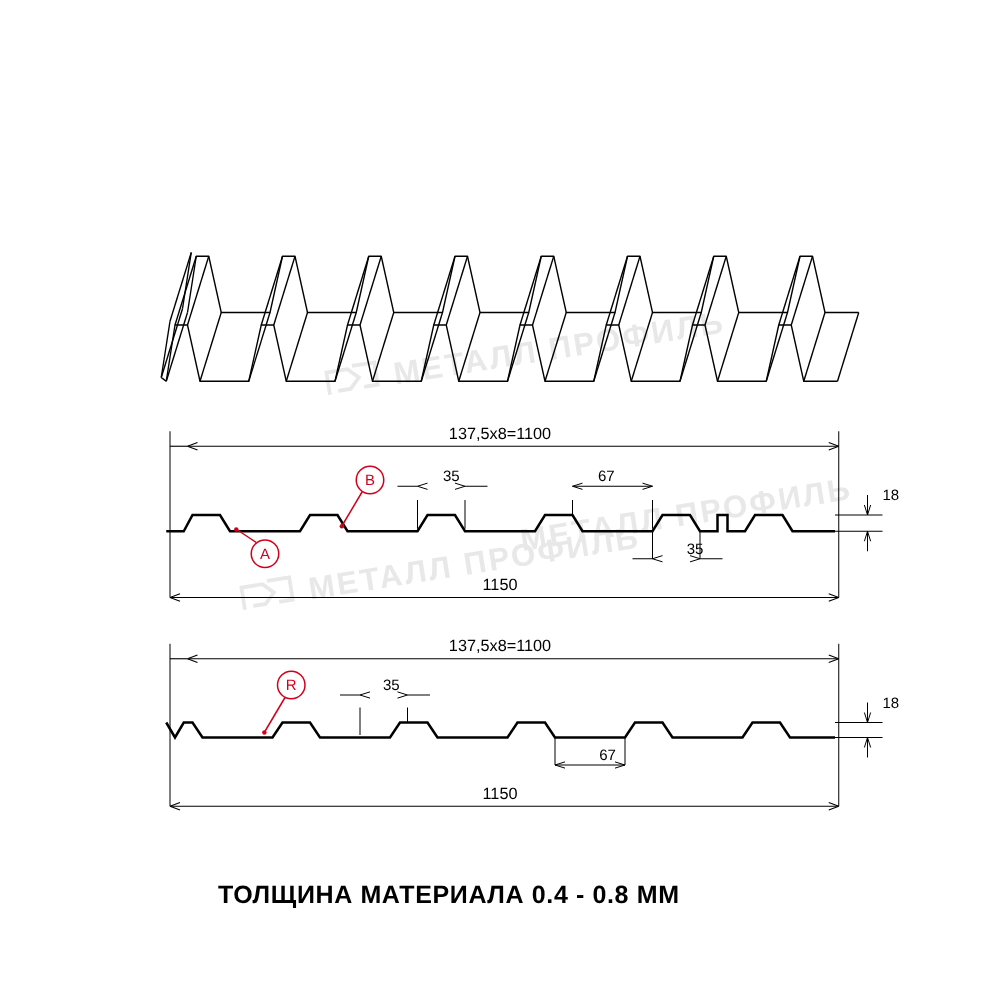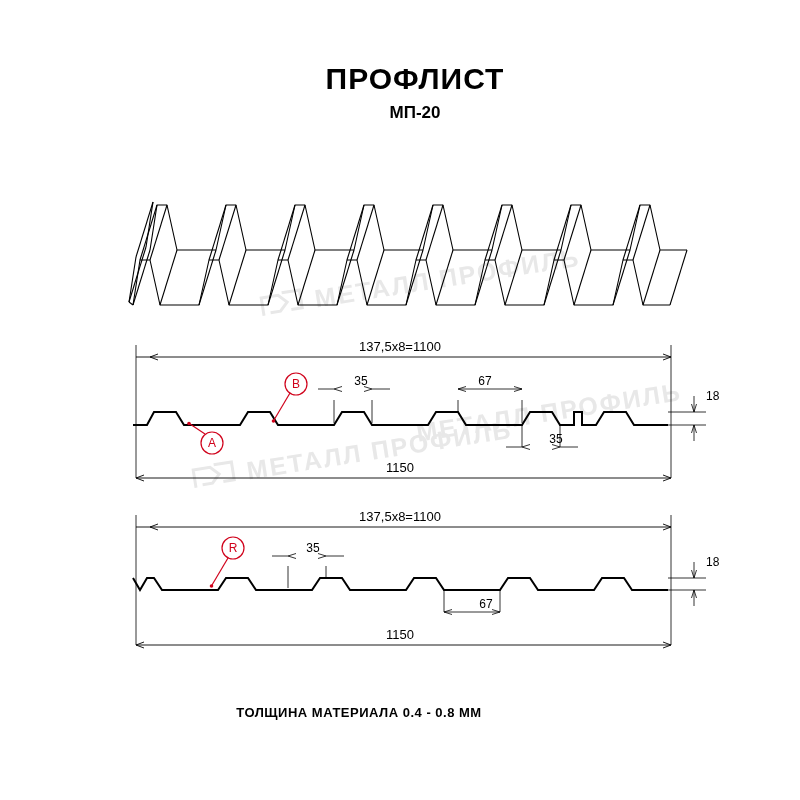--- a/index.html
+++ b/index.html
@@ -67,21 +67,21 @@
     position: absolute;
     left: 0;
     top: 0;
   }
   .footer-note {
     position: absolute;
     left: 0;
     top: 705px;
     width: 718px;
     text-align: center;
-    font-size: 13px;
+    font-size: 20px;
     font-weight: bold;
     letter-spacing: 0.5px;
   }
   text.dim {
     font-family: "Liberation Sans", sans-serif;
     font-size: 12px;
     fill: #000;
   }
   text.dim-big {
     font-family: "Liberation Sans", sans-serif;
@@ -93,24 +93,20 @@
     font-size: 12px;
     fill: #d0021b;
     font-weight: normal;
   }
 </style>
 </head>
 <body>
 
 <div class="page">
 
-  <div class="title-block">
-    <div class="main-title">ПРОФЛИСТ</div>
-    <div class="sub-title">МП-20</div>
-  </div>
 
   <div class="watermark wm1">
     <span class="wm-mark">
       <svg width="46" height="26" viewBox="0 0 46 26">
         <path d="M3 23 L3 5 L20 5 L28 13 L20 21 L10 21" fill="none" stroke="#e8e8e8" stroke-width="3"></path>
         <path d="M24 3 L42 3 L42 21 L31 21" fill="none" stroke="#e8e8e8" stroke-width="3"></path>
       </svg>
     </span><span>МЕТАЛЛ ПРОФИЛЬ</span>
   </div>
   <div class="watermark wm2">

